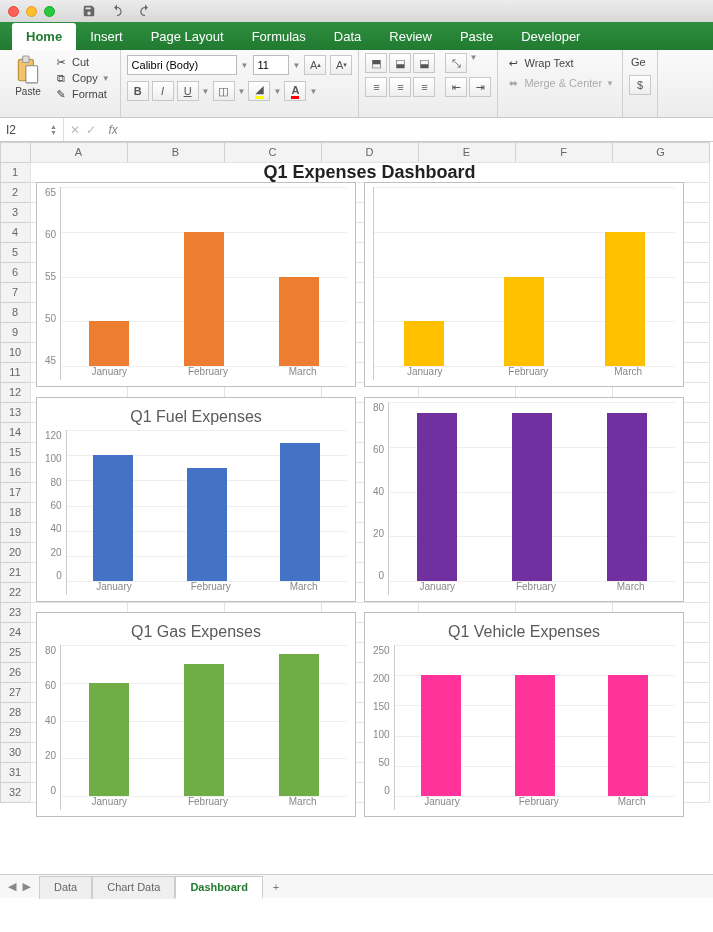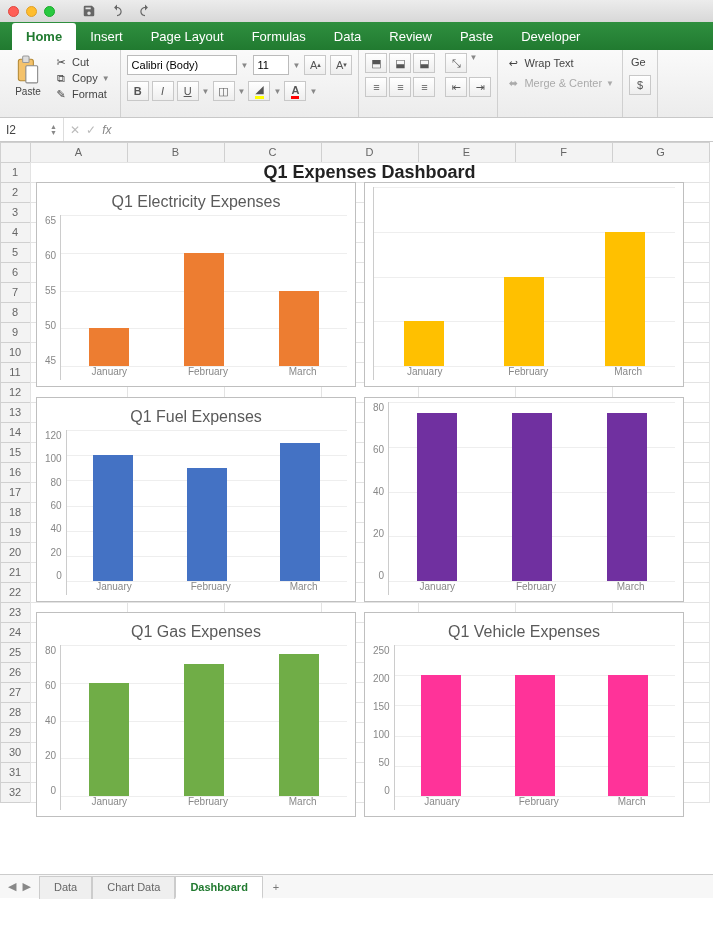--- a/index.html
+++ b/index.html
@@ -89,21 +89,21 @@
   .name-box {
     width: 64px;
     border-right:1px solid #ddd;
     padding: 0 6px;
     font-size: 12px;
     color:#444;
     display:flex; align-items:center; justify-content:space-between;
     height:100%;
   }
   .name-arrows { display:flex; flex-direction:column; line-height:6px; font-size:7px; color:#888;}
-  .fx-btn { width:22px; color:#888; font-style:italic; font-size:12px;}
+  .fx-btn { width:22px; text-align:center; color:#888; font-style:italic; font-size:12px;}
   .cancel-check { display:flex; gap:6px; padding:0 6px; color:#bbb;}
   .formula-input { flex:1; border:none; outline:none; font-size:12px; padding:0 4px;}
 
   
   .sheet {
     display: grid;
     grid-template-columns: 30px repeat(7, 97px);
     grid-auto-rows: 20px;
     border-collapse: collapse;
     position: relative;
@@ -384,21 +384,20 @@
     <div class="colhead">B</div>
     <div class="colhead">C</div>
     <div class="colhead">D</div>
     <div class="colhead">E</div>
     <div class="colhead">F</div>
     <div class="colhead">G</div>
     <div class="dashboard-title">Q1 Expenses Dashboard</div>
 
   <div class="charts" id="charts">
       <div class="chart">
-        <div class="chart-title">Q1 Electricity Expenses</div>
         <div class="plot">
           <div class="yaxis">
             <span>65</span>
             <span>60</span>
             <span>55</span>
             <span>50</span>
             <span>45</span>
           </div>
           <div class="plotarea">
             <div class="gridlines">

